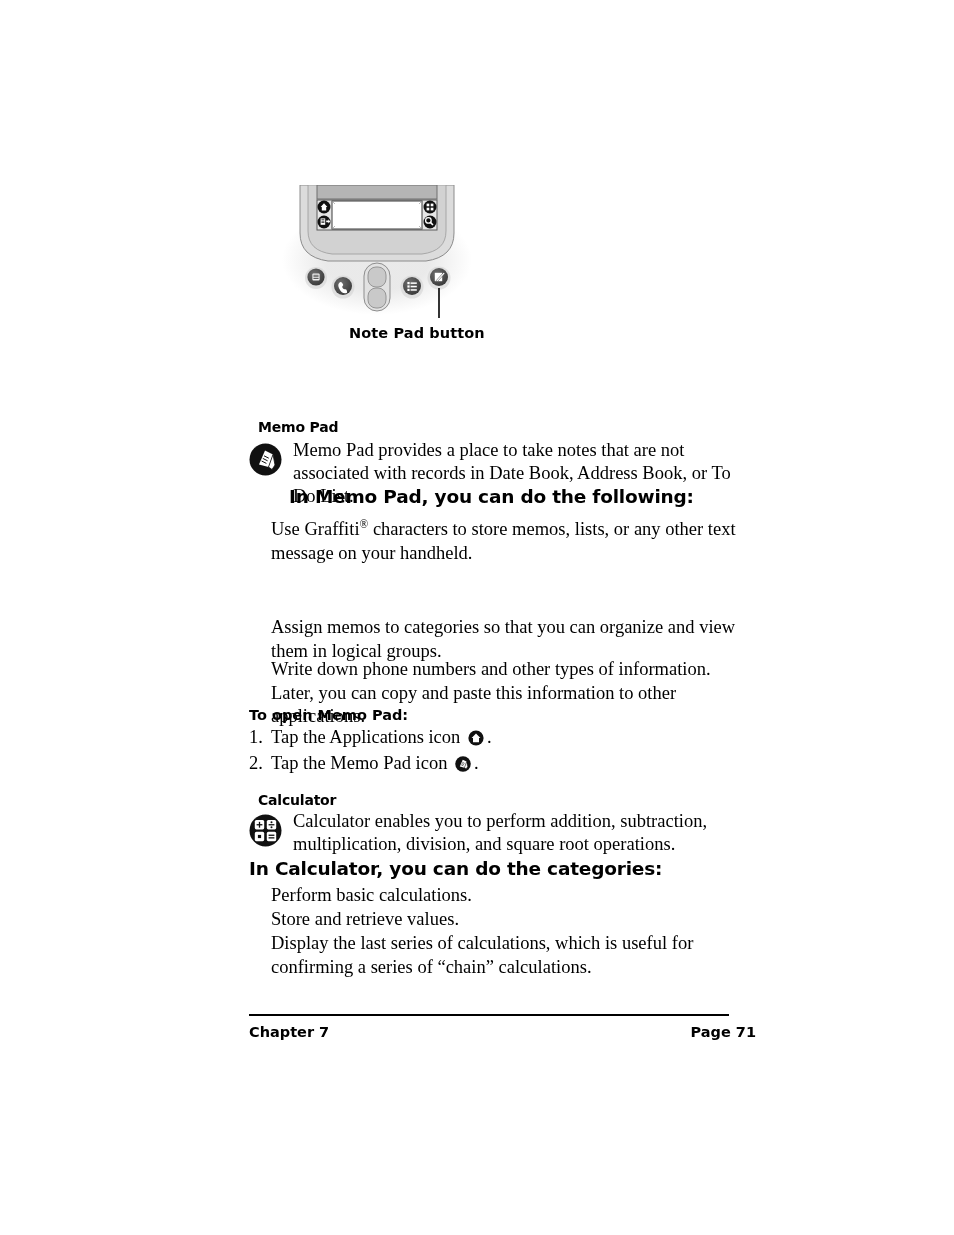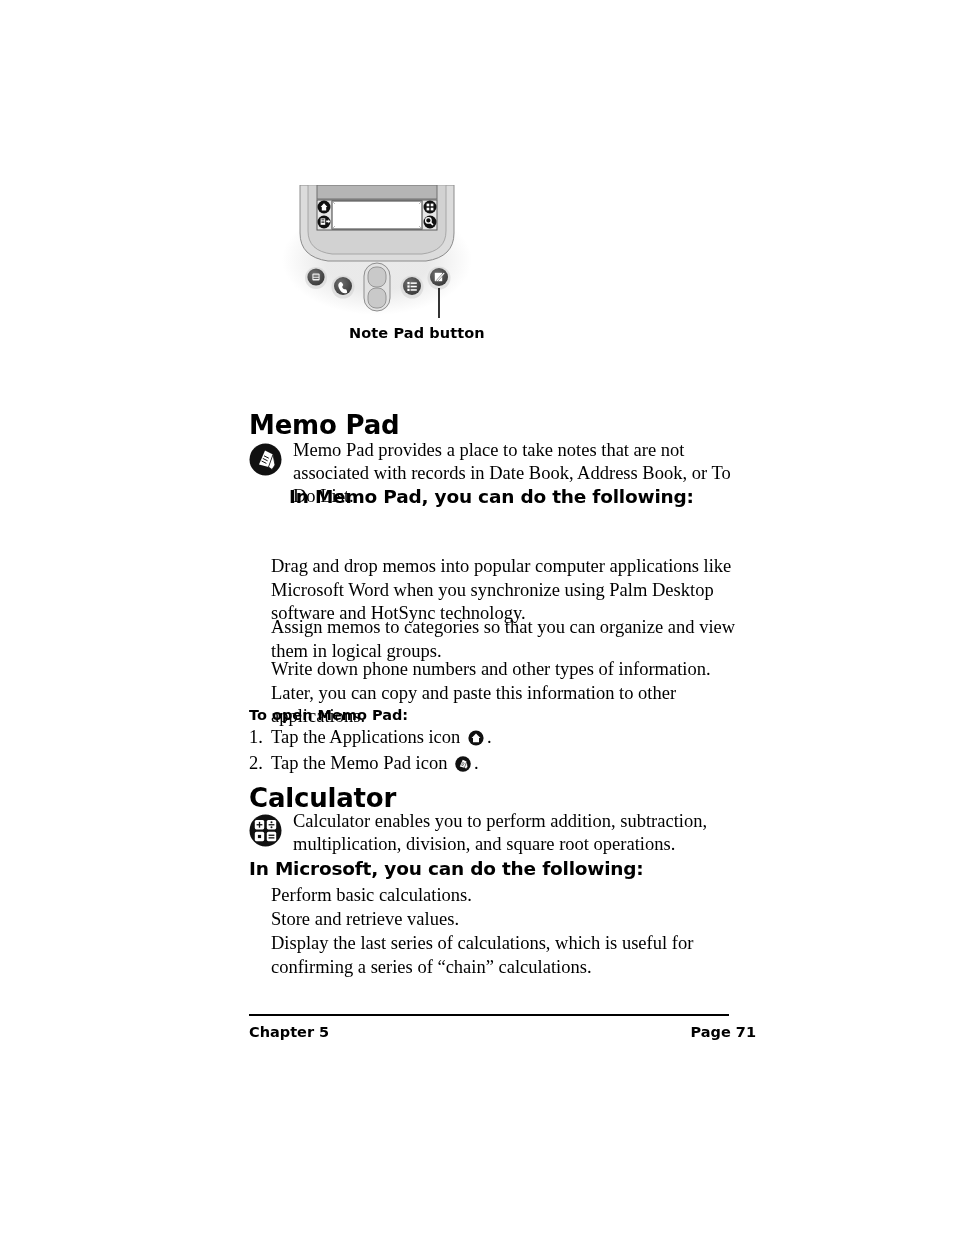--- a/index.html
+++ b/index.html
@@ -62,24 +62,24 @@
   }
   .note-body {
     margin-left: 54px;
     font-size: 18.5px;
     line-height: 23px;
   }
 
   
   h1.sec {
     position: absolute;
-    margin: 0;
-    font-family: "DejaVu Sans", sans-serif;
-    font-weight: bold;
-    font-size: 26px;
+    margin: 9px;
+    font-family: "DejaVu Sans", sans-serif;
+    font-weight: bold;
+    font-size: 14px;
     letter-spacing: -0.2px;
     color: #000;
   }
   h2.sub {
     position: absolute;
     margin: 0;
     font-family: "DejaVu Sans", sans-serif;
     font-weight: bold;
     font-size: 18.5px;
     letter-spacing: -0.2px;
@@ -290,21 +290,23 @@
           <line x1="15.0" y1="12.8" x2="19.8" y2="15.2"></line>
         </g>
         <path d="M 19.5 24 L 23 26.5 L 26 22 L 24 11.5 Z" fill="#fff" stroke="#111" stroke-width="0.8"></path>
       </svg>
     </span>
     <div class="intro-text">Memo Pad provides a place to take notes that are not associated with records in Date Book, Address Book, or To Do List.</div>
   </div>
 
   <h2 class="sub" style="left:249px; top:486px;margin-left:40px;">In Memo Pad, you can do the following:</h2>
 
-  <div class="para" style="top:555px;">Drag and drop memos into popular computer applications like Microsoft Word when you synchronize using Palm Desktop software and HotSync technology.</div>
+  <div class="para" style="top:513px;">
+    Use Graffiti<sup class="reg">®</sup> characters to store memos, lists, or any other text message on your handheld.
+  </div>
   <div class="para" style="top:616px;">Assign memos to categories so that you can organize and view them in logical groups.</div>
   <div class="para" style="top:658px;">Write down phone numbers and other types of information. Later, you can copy and paste this information to other applications.</div>
 
   <h3 class="minor" style="left:249px; top:707px;text-align:center;">To open Memo Pad:</h3>
 
   <div class="step" style="top:726px;">
     <span class="num">1.</span>
     <span class="step-text">
       <span>Tap the Applications icon</span>
       <span class="inline-icon">
@@ -353,23 +355,23 @@
           <circle cx="22.5" cy="13.2" r="1.0"></circle>
           <rect x="8.9" y="20.9" width="3.2" height="3.2"></rect>
           <rect x="19.6" y="20.6" width="5.8" height="1.3"></rect>
           <rect x="19.6" y="23.2" width="5.8" height="1.3"></rect>
         </g>
       </svg>
     </span>
     <div class="intro-text">Calculator enables you to perform addition, subtraction, multiplication, division, and square root operations.</div>
   </div>
 
-  <h2 class="sub" style="left:249px; top:858px;">In Microsoft, you can do the following:</h2>
+  <h2 class="sub" style="left:249px; top:858px;">In Calculator, you can do the categories:</h2>
 
   <div class="para" style="top:884px;">Perform basic calculations.</div>
   <div class="para" style="top:908px;">Store and retrieve values.</div>
   <div class="para" style="top:932px;">Display the last series of calculations, which is useful for confirming a series of “chain” calculations.</div>
 
   <div class="footer-rule"></div>
-  <div class="footer-left">Chapter 5</div>
+  <div class="footer-left">Chapter 7</div>
   <div class="footer-right">Page 71</div>
 
 </div>
 
 </body></html>

